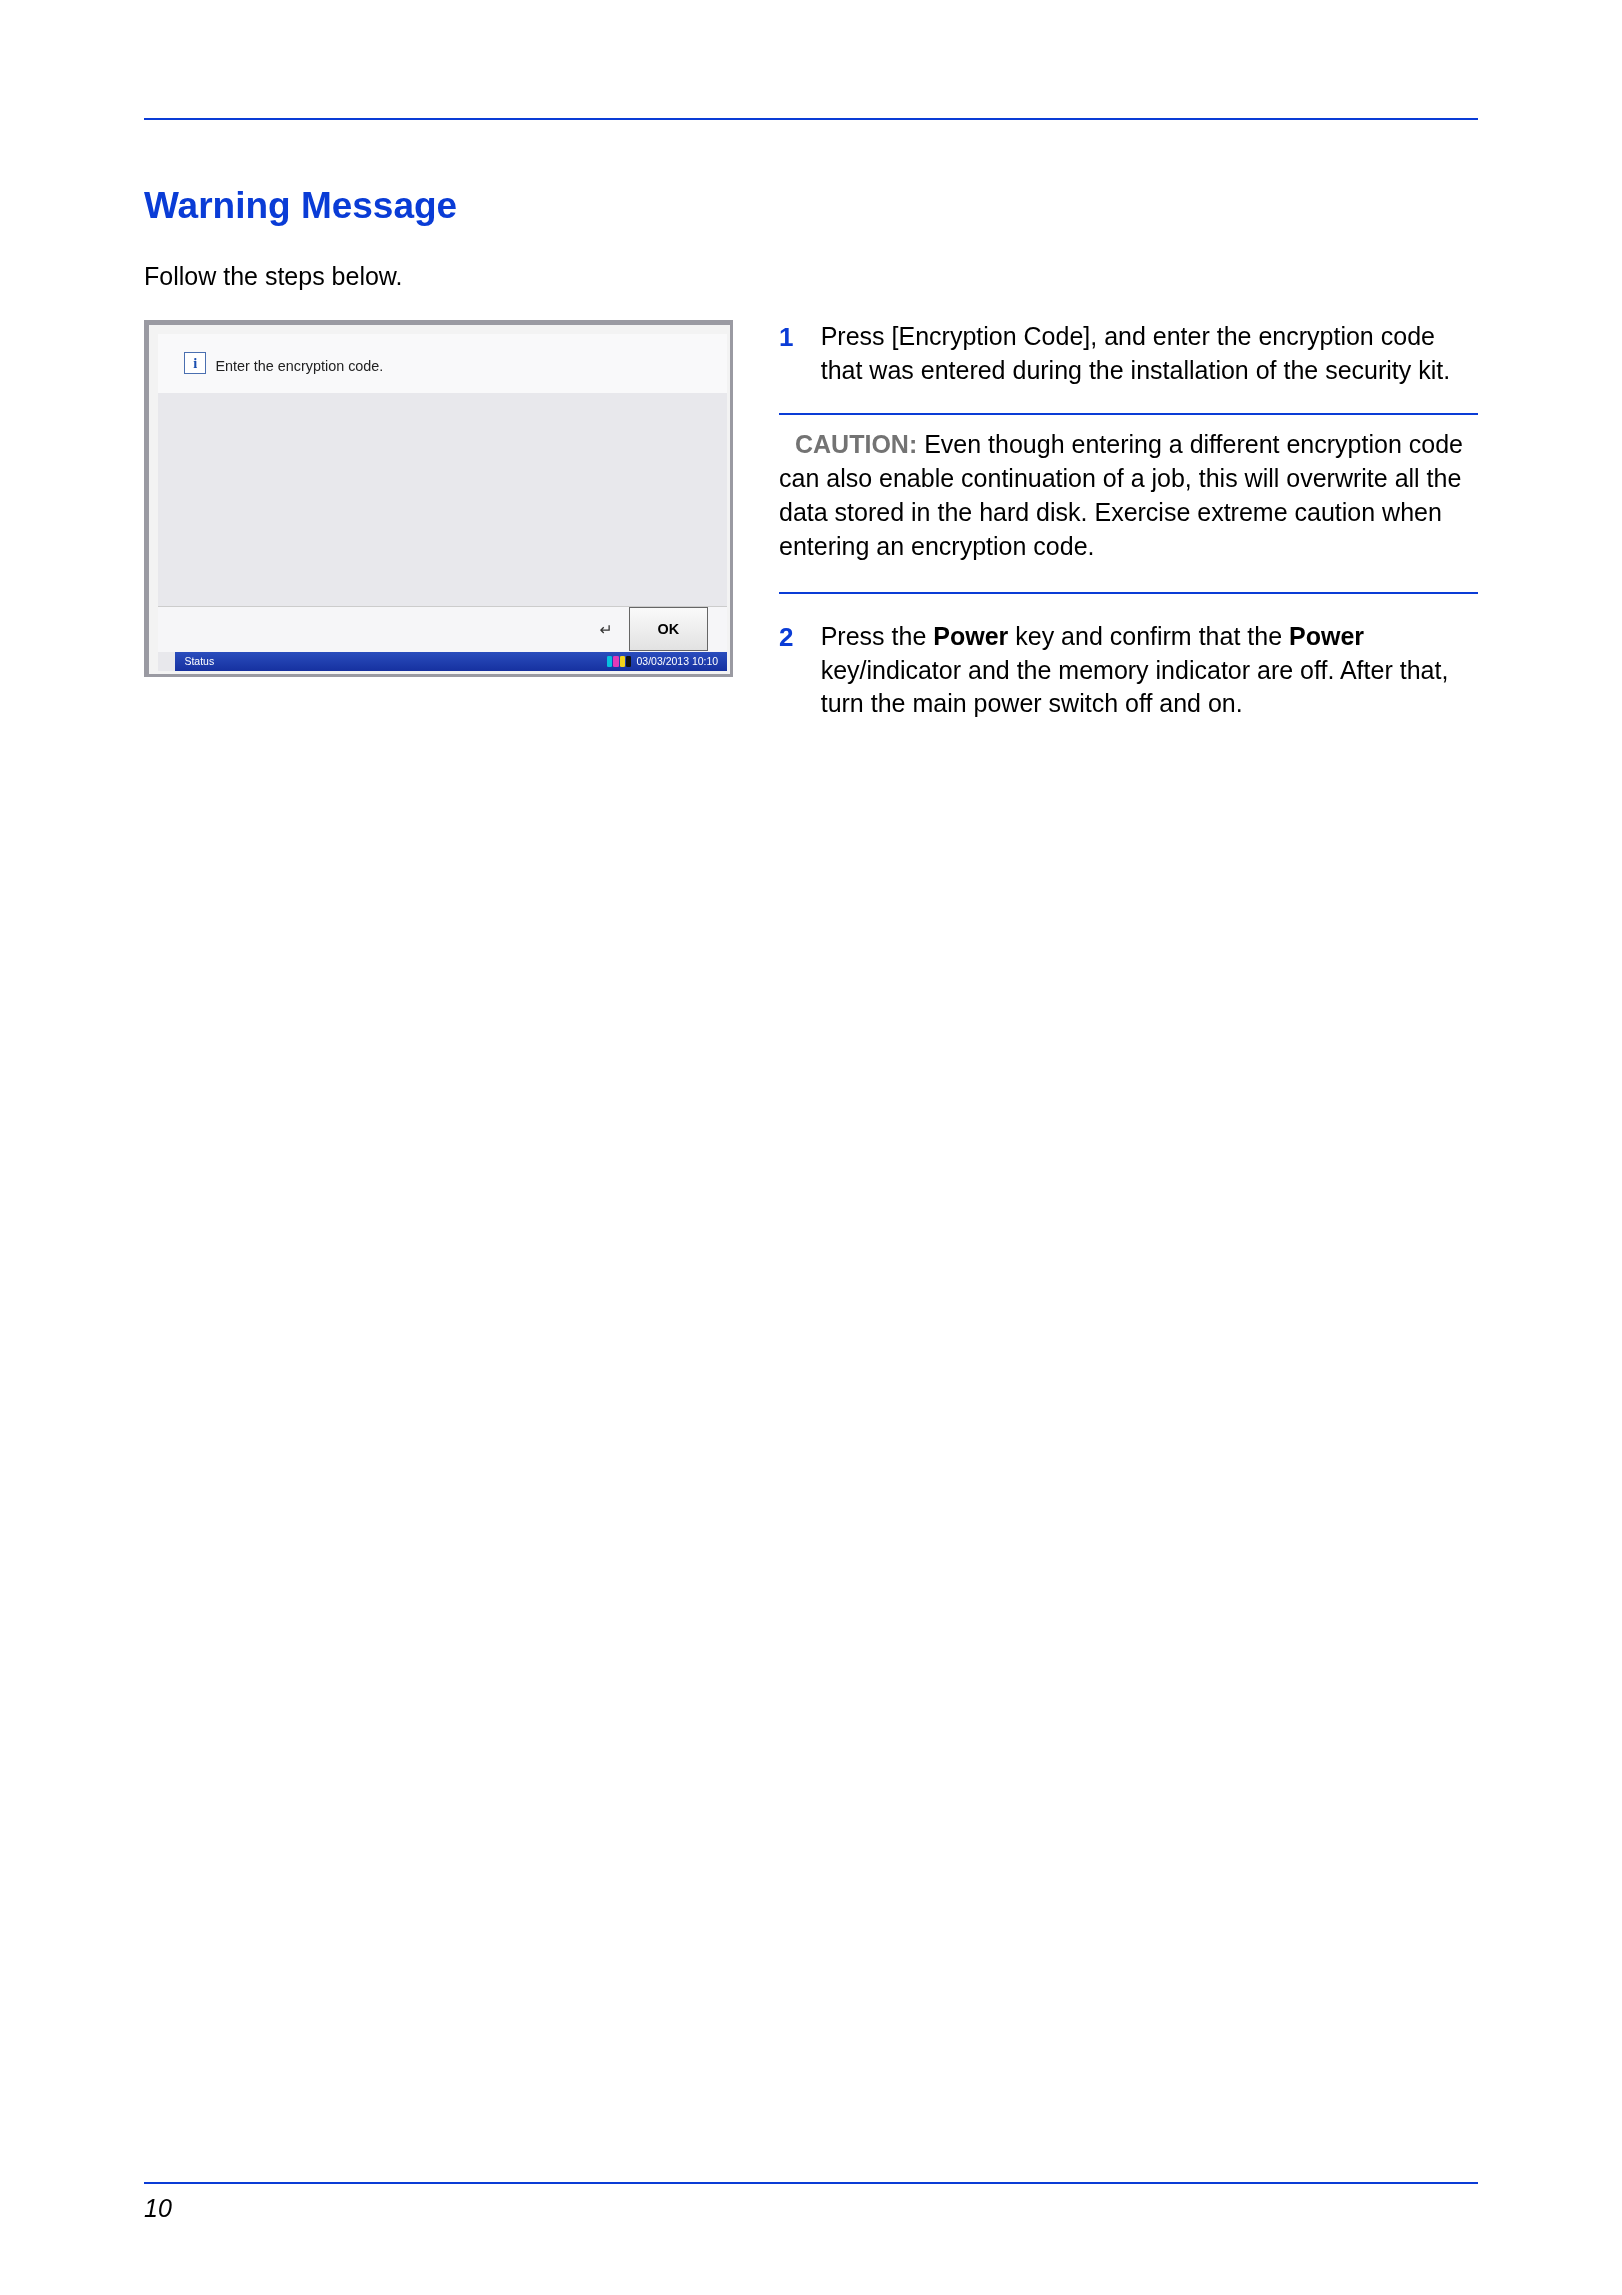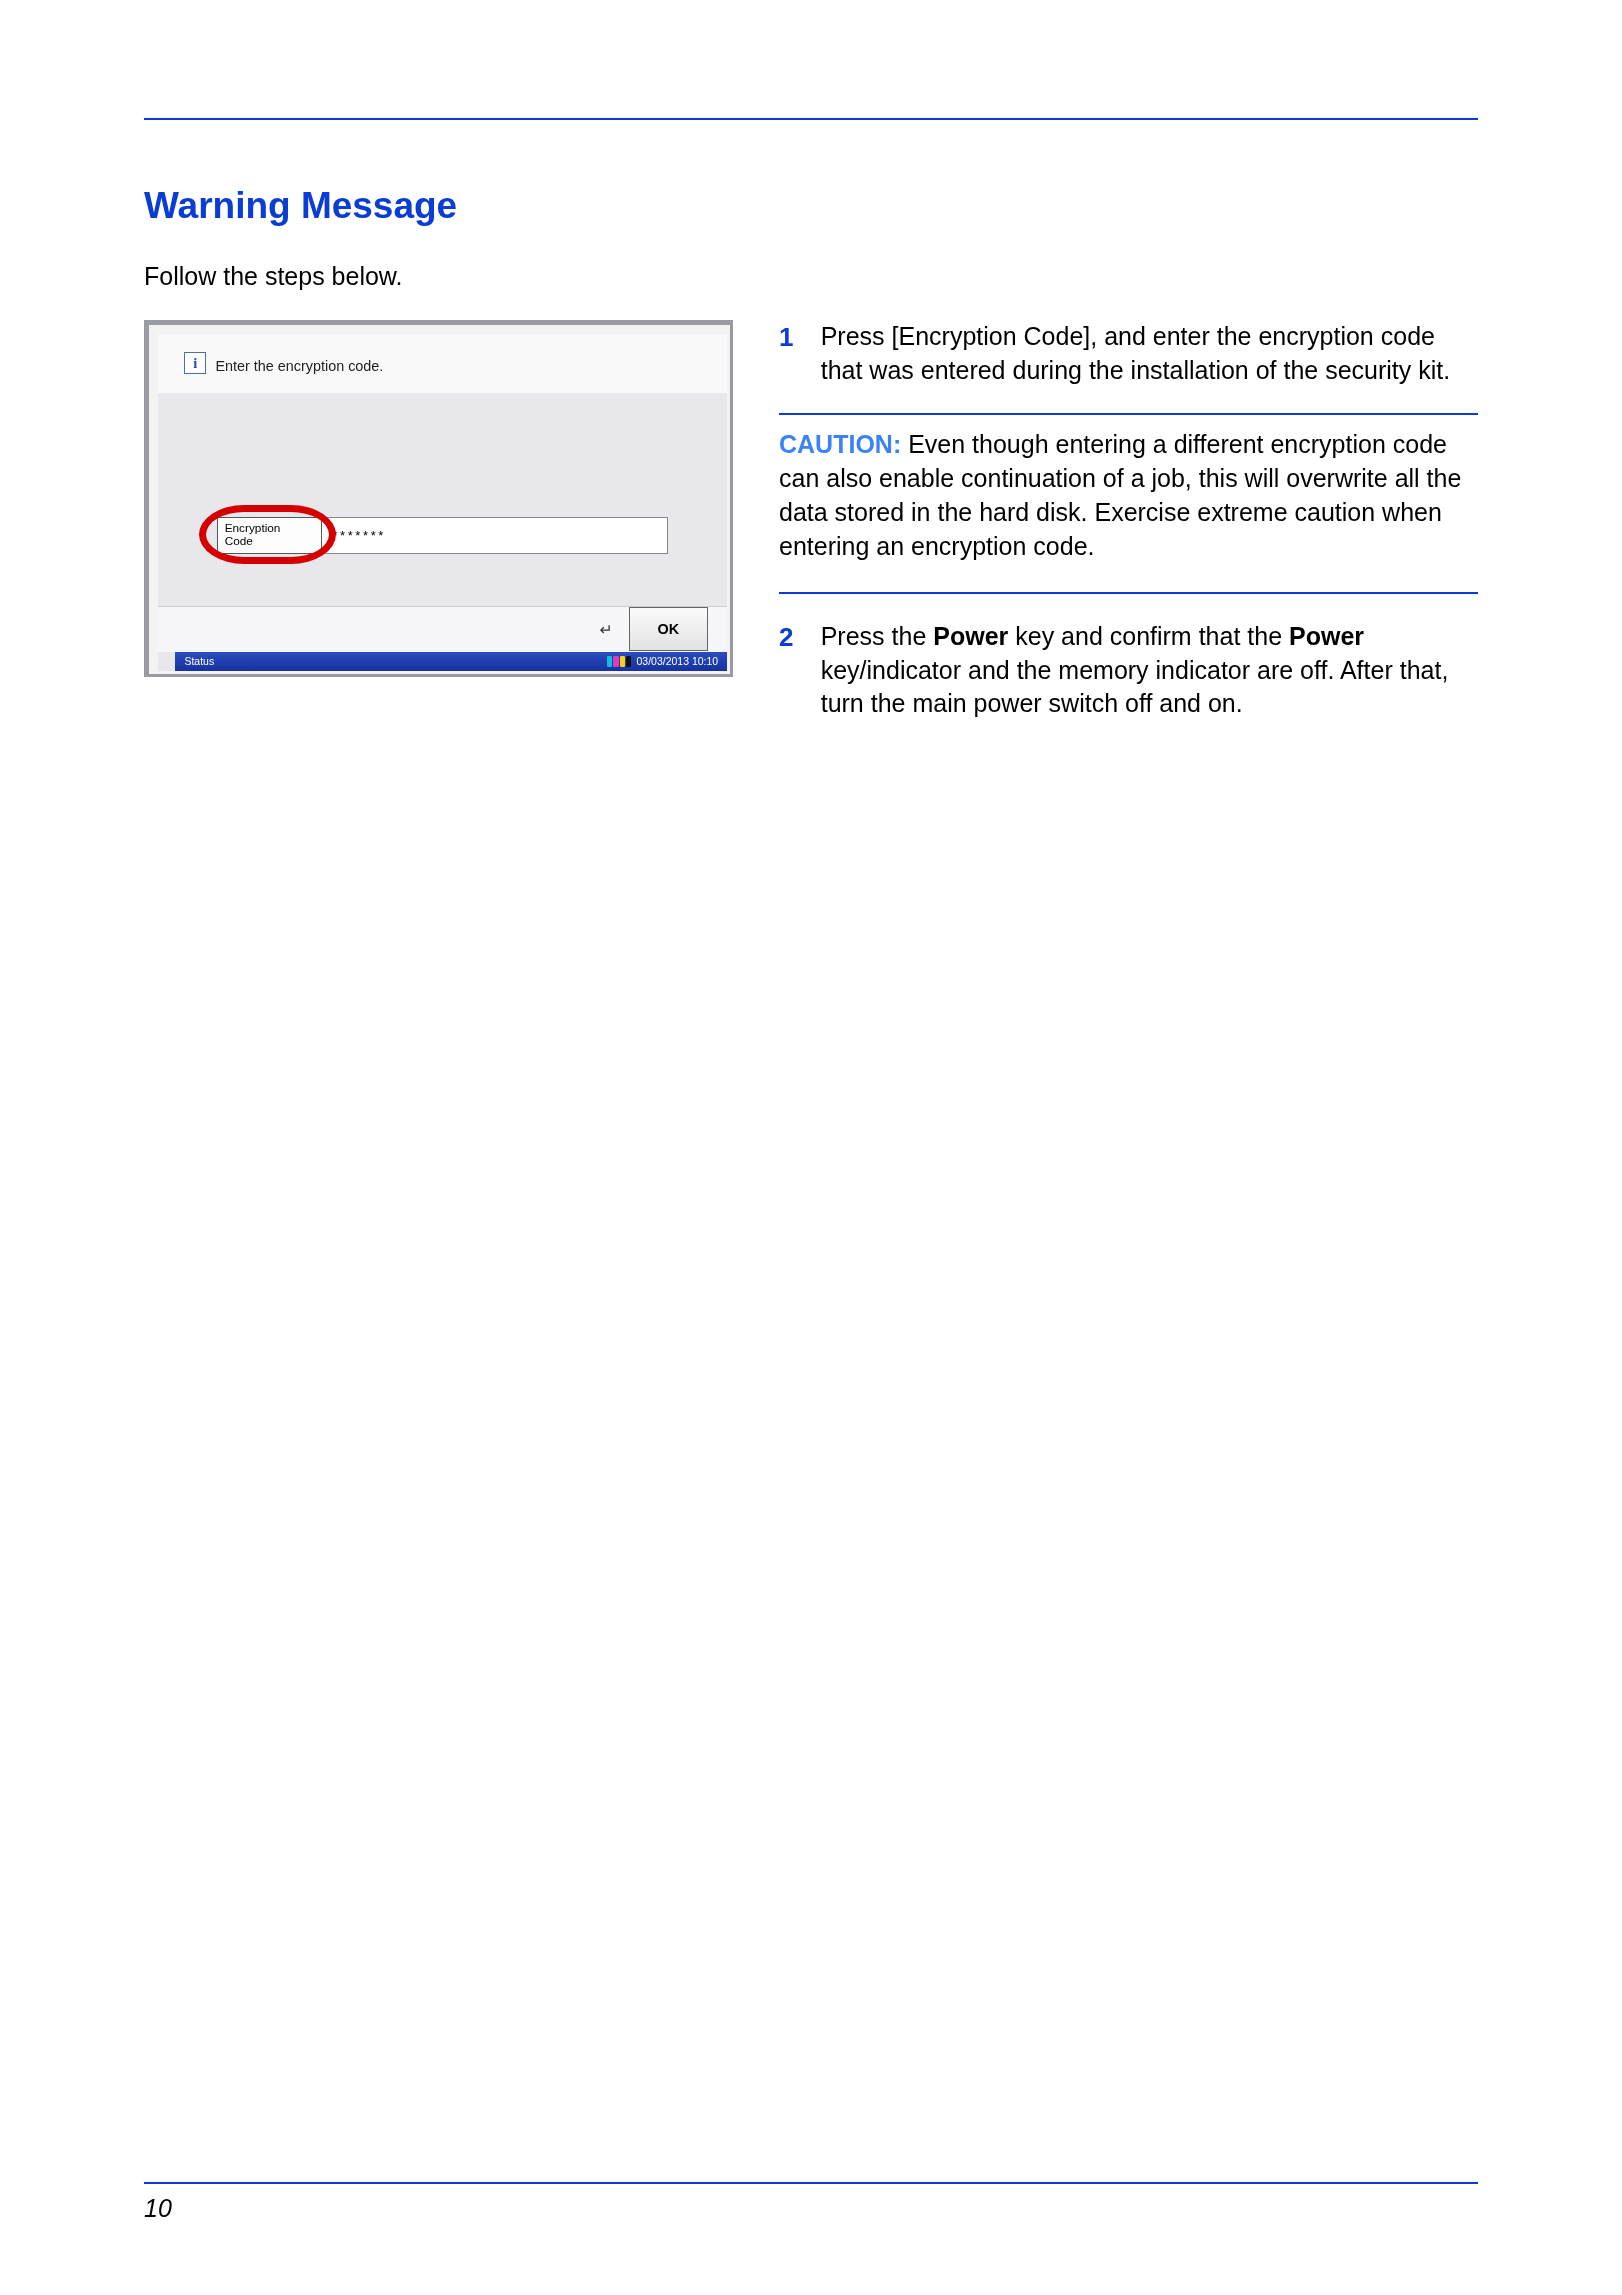--- a/index.html
+++ b/index.html
@@ -9,21 +9,21 @@
     .rule-bottom { position:absolute; left:144px; right:144px; bottom:111px; border-top:2.6px solid #0a3cd6; }
     .page-num { position:absolute; left:144px; bottom:72px; font-style:italic; font-size:25px; }
     h1.title { color:#0a3cd6; font-weight:bold; font-size:37px; margin-bottom:33px; }
     p.body { font-size:25px; line-height:1.35; margin-bottom:26px; }
     .two-col { display:flex; gap:46px; align-items:flex-start; }
     .left-col { width:589px; flex-shrink:0; }
     .right-col { flex:1; font-size:25px; line-height:1.35; }
     .step { display:flex; gap:26px; margin-bottom:26px; }
     .step .num { color:#0a3cd6; font-weight:bold; font-size:26px; width:15.7px; flex-shrink:0; }
     .caution-box { border-top:2.6px solid #0a3cd6; border-bottom:2.6px solid #0a3cd6; padding:13px 0; margin-bottom:26px; }
-    .caution-label { color:#3b82f6; font-weight:bold; }
+    .caution-label { color:#737373; font-weight:bold;margin-left:16px; }
     
     .device { width:589px; height:357px; border:5.9px solid #9a9aa2; border-right-width:3.9px; border-bottom-width:3.9px; position:relative; background:#f3f3f3; font-family:Arial,sans-serif; }
     .device-inner { position:absolute; left:9.2px; top:9.2px; right:2.6px; bottom:2.6px; background:#e8e8ec; }
     .msg-row { display:flex; align-items:flex-end; gap:9.2px; padding:18.3px 26px; background:#f9f9fa; }
     .info-icon { width:22px; height:22px; border:1.3px solid #4a6fb0; background:#fff; display:flex; align-items:center; justify-content:center; }
     .info-icon::after { content:"i"; color:#1b4fb0; font-family:Georgia,serif; font-weight:bold; font-size:14.4px; }
     .msg-text { font-size:14.4px; color:#222; }
     .field-area { position:absolute; left:59px; right:59px; top:183px; display:flex; align-items:stretch; }
     .enc-btn { position:relative; width:105px; height:37px; border:1.3px solid #555; background:#fdfdfd; font-size:11.8px; line-height:1.1; display:flex; flex-direction:column; justify-content:center; padding:0 6.5px; }
     .enc-ring { position:absolute; width:137px; height:59px; border:7.9px solid #d40000; border-radius:46px/30px; z-index:5; left:-18.3px; top:-11.8px; pointer-events:none; }
@@ -46,28 +46,20 @@
 
   <p class="body">Follow the steps below.</p>
 
   <div class="two-col">
     <div class="left-col">
       <div class="device">
         <div class="device-inner">
           <div class="msg-row">
             <span class="info-icon"></span>
             <span class="msg-text">Enter the encryption code.</span>
-          </div>
-          <div class="field-area">
-            <span class="enc-ring"></span>
-            <div class="enc-btn">
-              <span>Encryption</span>
-              <span>Code</span>
-            </div>
-            <div class="enc-field">*******</div>
           </div>
           <div class="btn-bar">
             <span class="enter-glyph">↵</span>
             <div class="ok-btn">OK</div>
           </div>
           <div class="status-bar">
             <span>Status</span>
             <span style="display:flex;align-items:center;gap:5px;">
               <span class="toner-icons">
                 <span class="t-c"></span>

